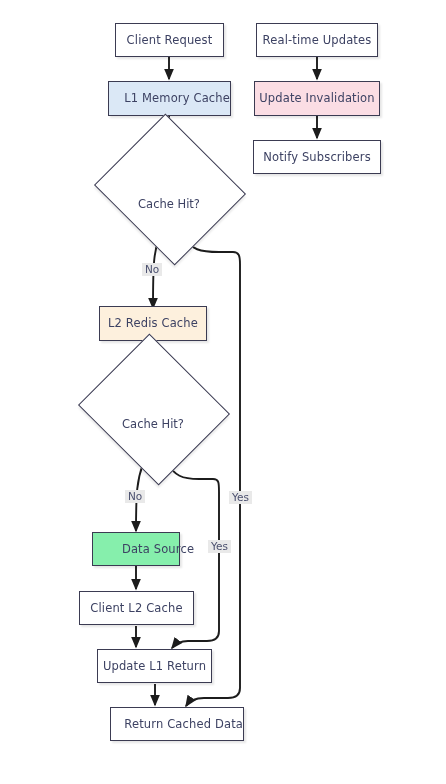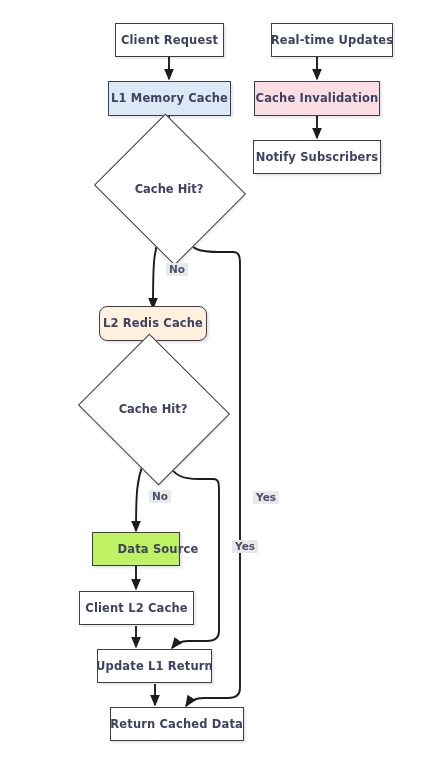--- a/index.html
+++ b/index.html
@@ -2,68 +2,67 @@
 <html><head>
 <meta charset="utf-8">
 <style>
   html,body{margin:0;padding:0;}
   body{
     width:446px;height:784px;
     background:#ffffff;
     font-family:"DejaVu Sans", sans-serif;
     overflow:hidden;
   }
-  #stage{position:relative;width:416px;height:784px;font-weight:bold;}
+  #stage{position:relative;width:416px;height:784px;}
   svg.edges{position:absolute;left:0;top:0;width:446px;height:784px;}
 
   .node{
     position:absolute;
     box-sizing:border-box;
     display:flex;align-items:center;justify-content:center;
     border:1.4px solid #3b3b52;
     background:#ffffff;
     color:#3d4263;
     font-size:11.5px;
     letter-spacing:.15px;
     text-align:center;
     line-height:1.1;
     box-shadow:2px 2px 2px rgba(0,0,0,.10);
     white-space:nowrap;
   }
-  .node.blue{background:#dbe8f6;}
+  .node.blue{background:#dbe8f6;justify-content:flex-end;}
   .node.pink{background:#fbdde4;}
   .node.peach{background:#fdf0dd;}
-  .node.green{background:#bef264;padding-left:44px;}
+  .node.green{background:#86efac;padding-left:44px;}
 
   .diamond{
     position:absolute;
     box-sizing:border-box;
   }
   .diamond .dshape{
     position:absolute;left:0;top:0;width:100%;height:100%;
     border:1.4px solid #3b3b52;
     background:#ffffff;
     transform:rotate(45deg);
     box-shadow:2px 2px 2px rgba(0,0,0,.08);
   }
   .diamond .dlabel{
-    position:absolute;left:0;top:0;width:100%;height:100%;
+    position:absolute;left:0;top:15px;width:100%;height:100%;
     display:flex;align-items:center;justify-content:center;
     color:#3d4263;font-size:11.5px;white-space:nowrap;
   }
 
   .edge-label{
     position:absolute;
     background:#e9e9e9;
     color:#4a4f6e;
     font-size:10.5px;
     padding:1px 3px;
     line-height:1.05;
     white-space:nowrap;
-    margin-left:24px;
   }
 </style>
 </head>
 <body>
 
 <div id="stage">
 
   <svg class="edges" viewBox="0 0 446 784">
     <defs>
       <marker id="arrow" markerWidth="9" markerHeight="9" refX="5.4" refY="3" orient="auto" markerUnits="strokeWidth">
@@ -95,21 +94,21 @@
 
   <div class="node blue" style="left:108px;top:81px;width:123px;height:35px;">
     <span>L1 Memory Cache</span>
   </div>
 
   <div class="diamond" style="left:113px;top:139px;width:112px;height:99px;">
     <div class="dshape"></div>
     <div class="dlabel">Cache Hit?</div>
   </div>
 
-  <div class="node peach" style="left:99px;top:306px;width:108px;height:35px;border-radius:8px;">
+  <div class="node peach" style="left:99px;top:306px;width:108px;height:35px;">
     <span>L2 Redis Cache</span>
   </div>
 
   <div class="diamond" style="left:97px;top:359px;width:112px;height:99px;">
     <div class="dshape"></div>
     <div class="dlabel">Cache Hit?</div>
   </div>
 
   <div class="node green" style="left:92px;top:532px;width:88px;height:34px;">
     <span>Data Source</span>
@@ -120,26 +119,26 @@
   </div>
 
   <div class="node" style="left:97px;top:649px;width:115px;height:34px;">
     <span>Update L1 Return</span>
   </div>
 
   <div class="node" style="left:110px;top:707px;width:134px;height:34px;justify-content:flex-end;">
     <span>Return Cached Data</span>
   </div>
 
-  <div class="node" style="left:256px;top:23px;width:122px;height:34px;margin-left:15px;">
+  <div class="node" style="left:256px;top:23px;width:122px;height:34px;">
     <span>Real-time Updates</span>
   </div>
 
   <div class="node pink" style="left:254px;top:81px;width:126px;height:35px;">
-    <span>Cache Invalidation</span>
+    <span>Update Invalidation</span>
   </div>
 
   <div class="node" style="left:253px;top:140px;width:128px;height:34px;text-align:right;">
     <span>Notify Subscribers</span>
   </div>
 
   <div class="edge-label" style="left:142px;top:263px;">No</div>
 
   <div class="edge-label" style="left:229px;top:491px;">Yes</div>
 

